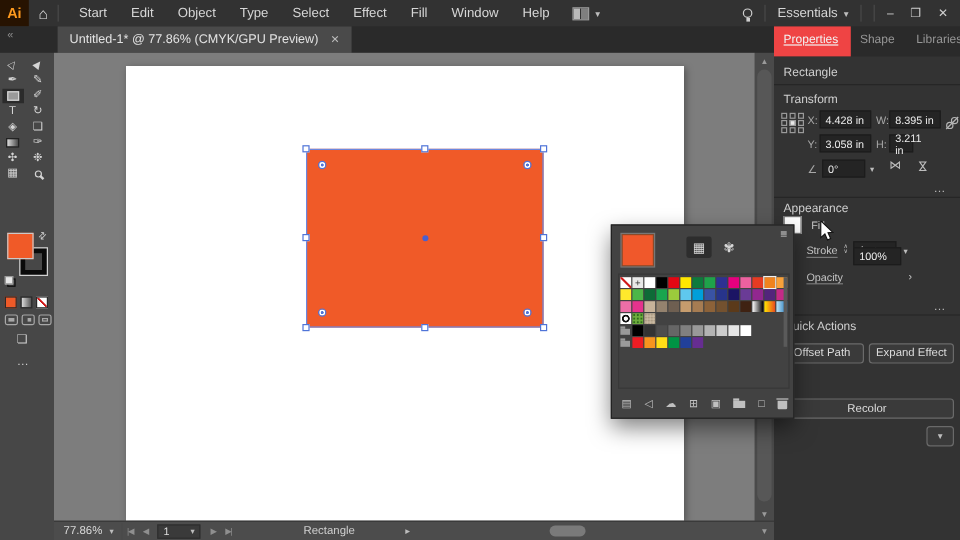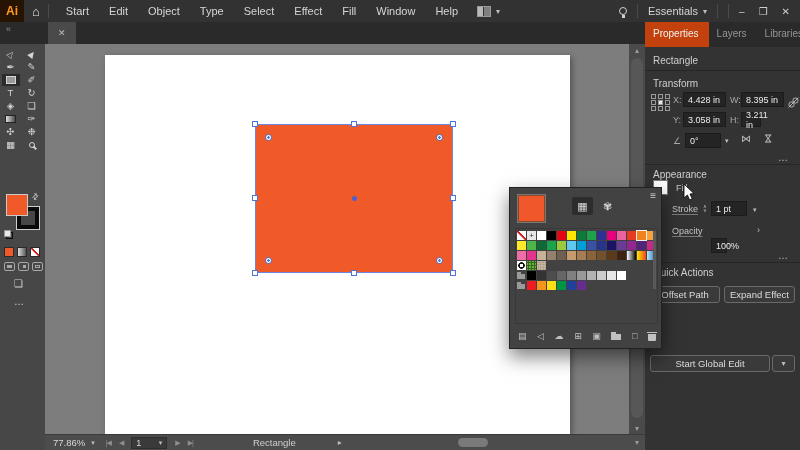--- a/index.html
+++ b/index.html
@@ -100,21 +100,21 @@
   #status-menu-arrow { margin-left:42px; color:#bdbdbd; font-size:8px; }
   #hthumb { position:absolute; left:413px; top:3px; width:30px; height:9px; background:#7a7a7a; border-radius:5px; }
   #hdown { position:absolute; left:584px; top:0; width:16px; height:15px; color:#9a9a9a; font-size:8px;
     display:flex; align-items:center; justify-content:center; }
 
   
   #rpanel { position:absolute; left:645px; top:22px; width:155px; height:428px; background:#333333;
     color:#c9c9c9; font-size:10px; }
   #panel-tabs { position:absolute; left:0; top:0; width:155px; height:25px; background:#2a2a2a; display:flex; }
   .ptab { padding:6px 10px 0 8px; color:#969696; font-size:10px; }
-  .ptab.active { background:#c2410c; color:#f2f2f2; }
+  .ptab.active { background:#ef4444; color:#f2f2f2;text-decoration:underline; }
   #collapse-right { position:absolute; right:5px; top:-18px; color:#8f8f8f; font-size:9px; }
   .sect-label { position:absolute; left:8px; color:#cfcfcf; }
   .divider { position:absolute; left:0; width:155px; height:1px; background:#262626; }
   .fld { position:absolute; background:#242424; border:1px solid #1c1c1c; height:15px; color:#ececec;
     font-size:9px; display:flex; align-items:center; padding:0 4px; }
   .lbl { position:absolute; color:#a8a8a8; font-size:9px; }
   #refgrid { position:absolute; left:6px; top:72px; display:grid; grid-template-columns:repeat(3,6px); gap:1px; }
   #refgrid span { width:5px; height:5px; border:1px solid #9a9a9a; }
   #refgrid span.c { background:#e8e8e8; }
   .ddchev { position:absolute; color:#bdbdbd; font-size:7px; }
@@ -199,20 +199,21 @@
         <span>–</span>
         <span>❐</span>
         <span>✕</span>
       </div>
     </div>
   </div>
 
   <div id="tabbar">
     <span id="collapse-left">«</span>
     <div id="doc-tab">
+      <span>Untitled-1* @ 77.86% (CMYK/GPU Preview)</span>
       <span class="close">✕</span>
     </div>
   </div>
   <span class="abs" id="collapse-right" style="left:788px;top:26px;color:#8f8f8f;font-size:9px">»</span>
 
   <div id="toolbar">
     <div id="tool-grid">
         <div class="tool">
           <span class="tg rot">▷</span>
         </div>
@@ -320,21 +321,21 @@
     <span class="nav-btn">▶|</span>
     <span id="status-tool">Rectangle</span>
     <span id="status-menu-arrow">▸</span>
     <div id="hthumb"></div>
     <span id="hdown">▾</span>
   </div>
 
   <div id="rpanel">
     <div id="panel-tabs">
         <div class="ptab active">Properties</div>
-        <div class="ptab">Layers</div>
+        <div class="ptab">Shape</div>
         <div class="ptab">Libraries</div>
       </div>
     <div class="sect-label" style="top:33px">Rectangle</div>
     <div class="divider" style="top:48px"></div>
 
     <div class="sect-label" style="top:56px">Transform</div>
     <div id="refgrid">
       <span></span>
         <span></span>
         <span></span>
@@ -372,29 +373,29 @@
     <span class="lbl" style="left:31px;top:161px;color:#c4c4c4">Fill</span>
     <span id="app-menu-icon">≡</span>
     <span class="lbl link-underline" style="left:27px;top:182px;color:#c4c4c4">Stroke</span>
     <div class="stepper" style="left:58px;top:182px">
       <span>∧</span>
       <span>∨</span>
     </div>
     <div class="fld" style="left:66px;top:179px;width:36px">1 pt</div>
     <span class="ddchev" style="left:108px;top:184px">▾</span>
     <span class="lbl link-underline" style="left:27px;top:204px;color:#c4c4c4">Opacity</span>
-    <div class="fld" style="left:66px;top:216px;width:16px">100%</div>
+    <div class="fld" style="left:66px;top:184px;width:40px">100%</div>
     <span class="lbl" style="left:112px;top:203px;color:#c4c4c4">›</span>
     <span class="more-dots" style="left:133px;top:228px">…</span>
     <div class="divider" style="top:240px"></div>
 
     <div class="sect-label" style="top:245px">Quick Actions</div>
     <div class="qa-btn" style="left:5px;top:264px;width:70px">Offset Path</div>
     <div class="qa-btn" style="left:79px;top:264px;width:71px">Expand Effect</div>
-    <div class="qa-btn" style="left:5px;top:333px;width:120px">Start Global Edit</div>
+    <div class="qa-btn" style="left:5px;top:310px;width:145px">Recolor</div>
     <div class="qa-btn" style="left:127px;top:333px;width:23px">
       <span class="chev">▾</span>
     </div>
   </div>
 
   <div id="swpop">
     <div id="swpop-big"></div>
     <div class="view-btn active" style="left:62px">▦</div>
     <div class="view-btn" style="left:87px">✾</div>
     <span id="swpop-menu">≡</span>

